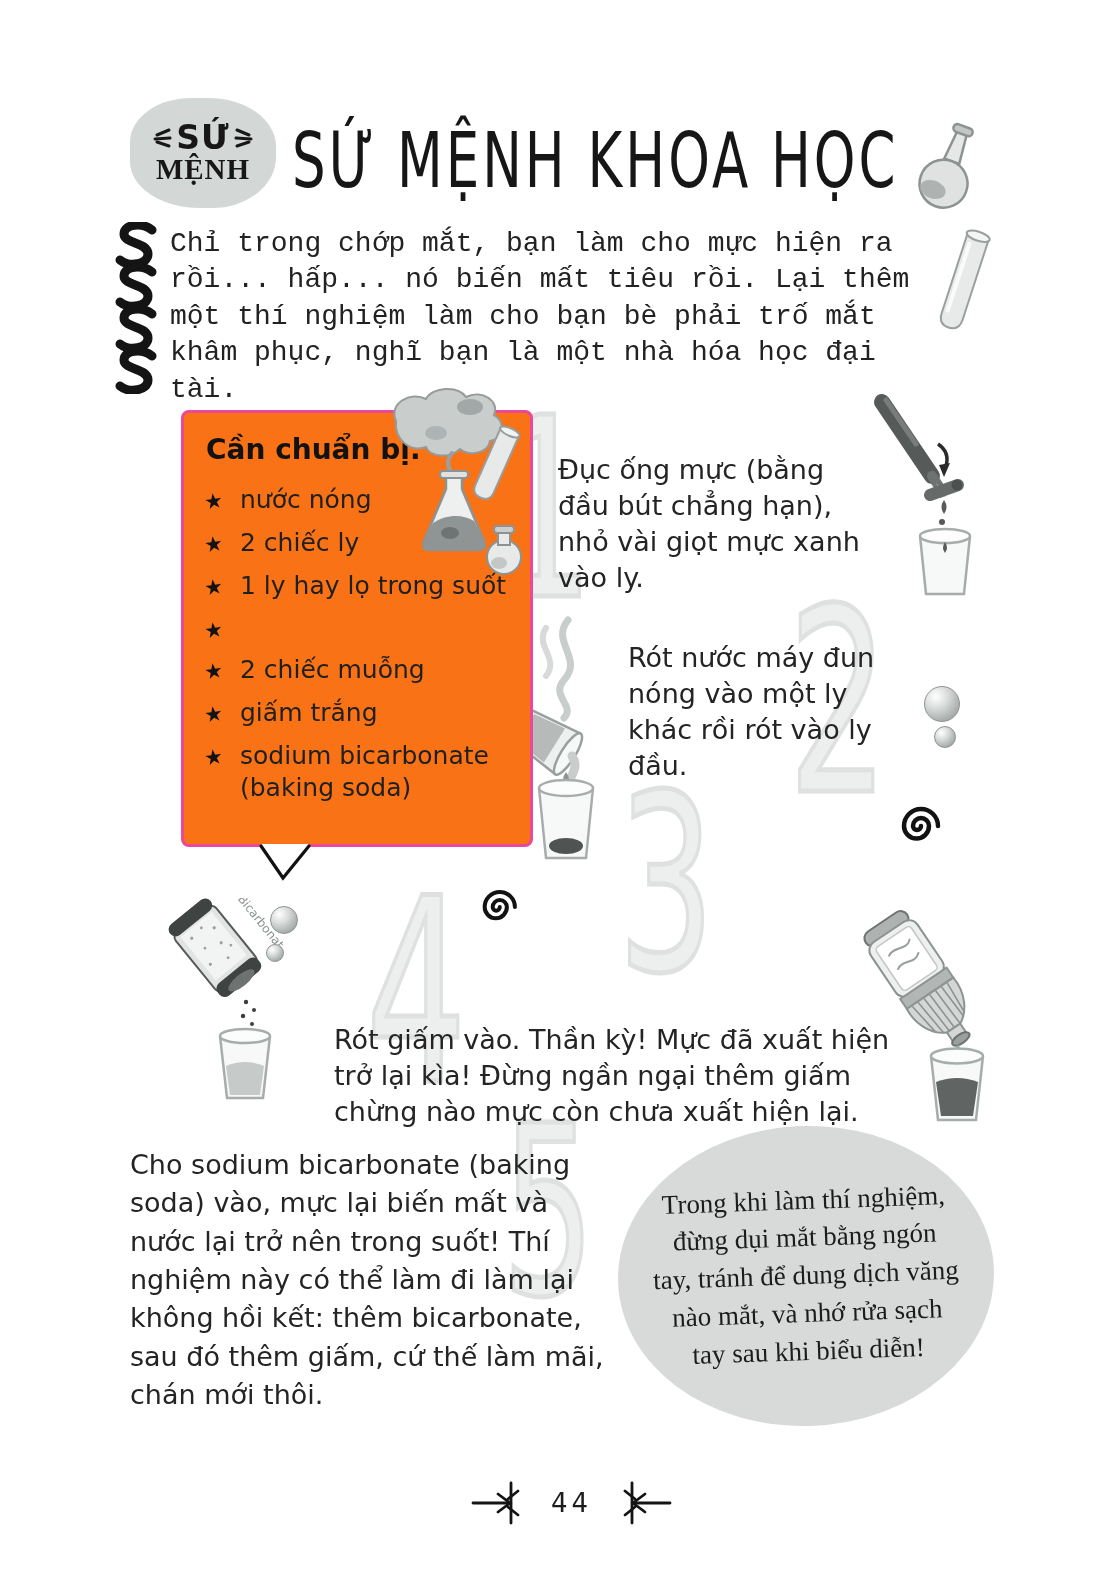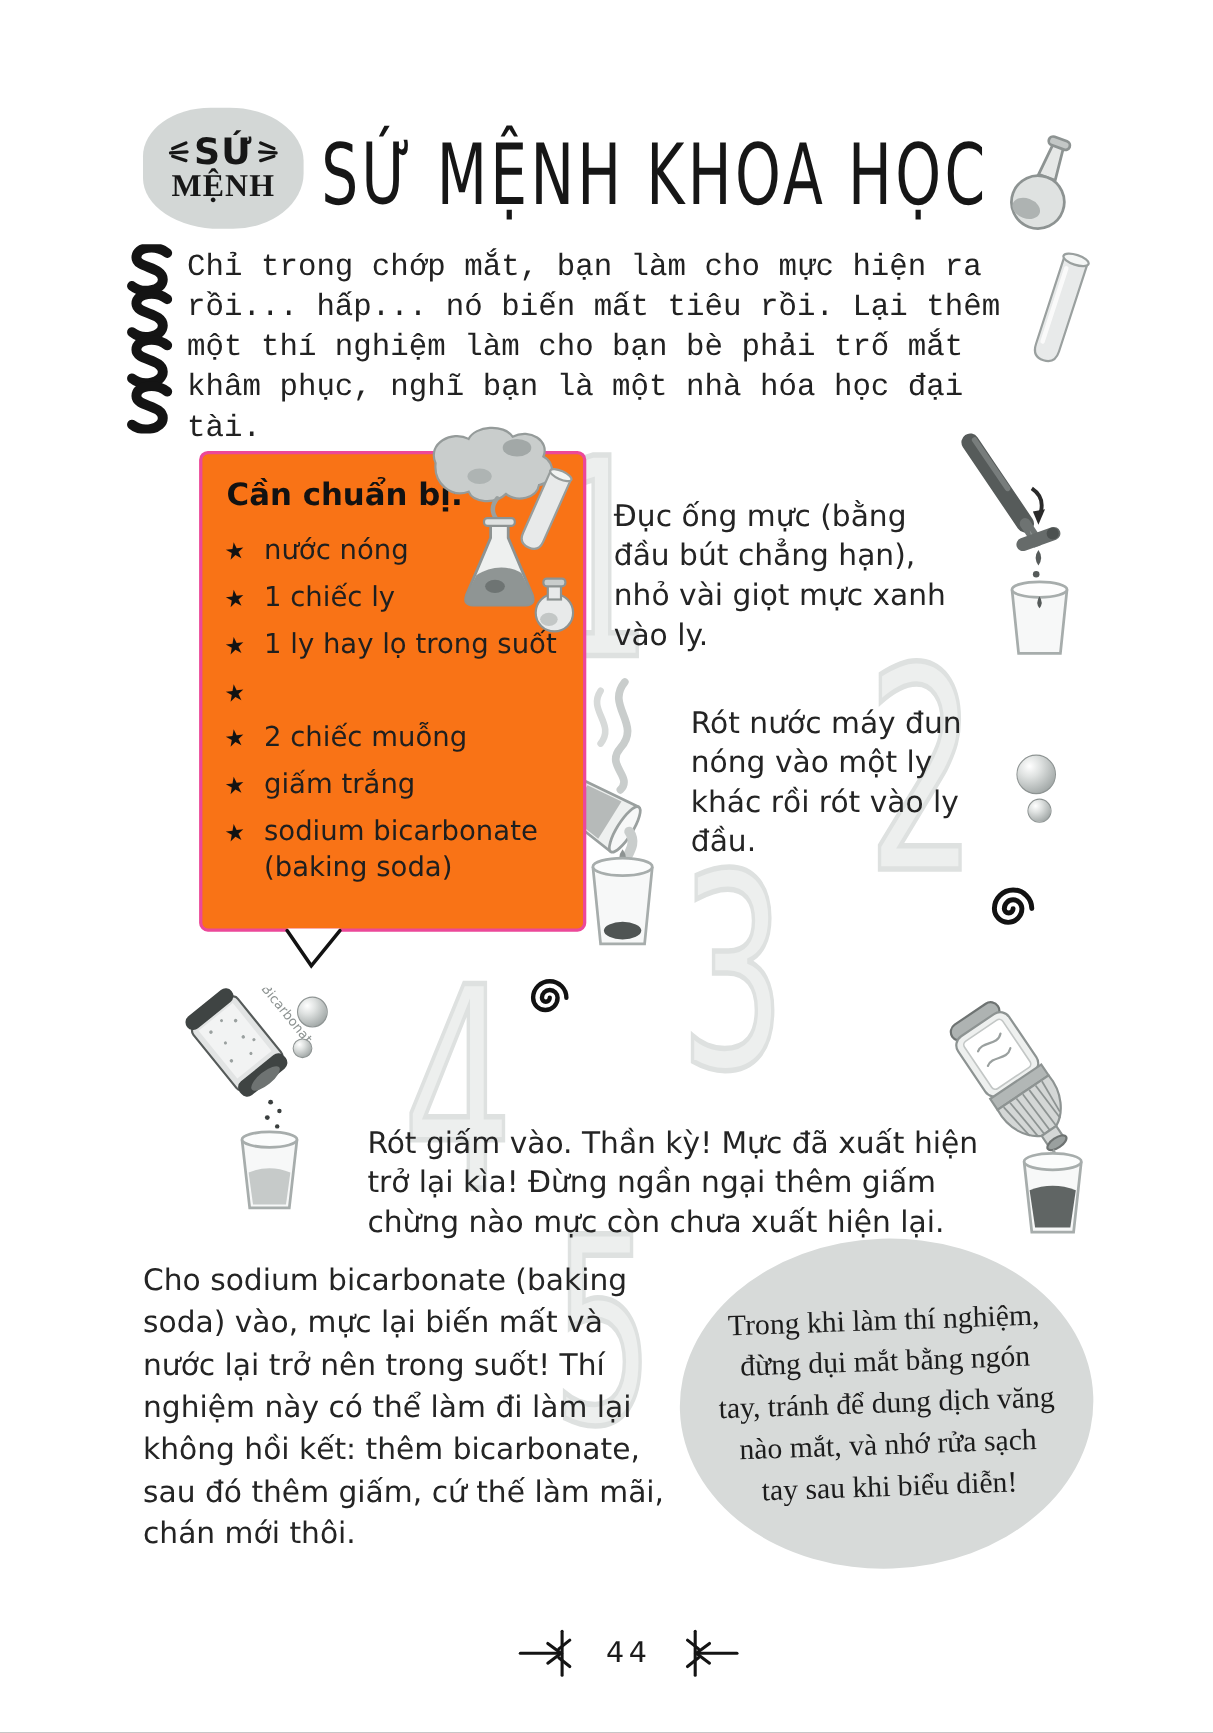--- a/index.html
+++ b/index.html
@@ -147,21 +147,21 @@
 
   <div class="abs supplies-box">
     <div class="supplies-title">Cần chuẩn bị:</div>
     <ul class="supplies-list">
       <li>
           <span class="star">★</span>
           <span>nước nóng</span>
         </li>
       <li>
           <span class="star">★</span>
-          <span>1 chiếc ly</span>
+          <span>2 chiếc ly</span>
         </li>
       <li>
           <span class="star">★</span>
           <span>1 ly hay lọ trong suốt</span>
         </li>
       <li>
           <span class="star">★</span>
         </li>
       <li>
           <span class="star">★</span>

